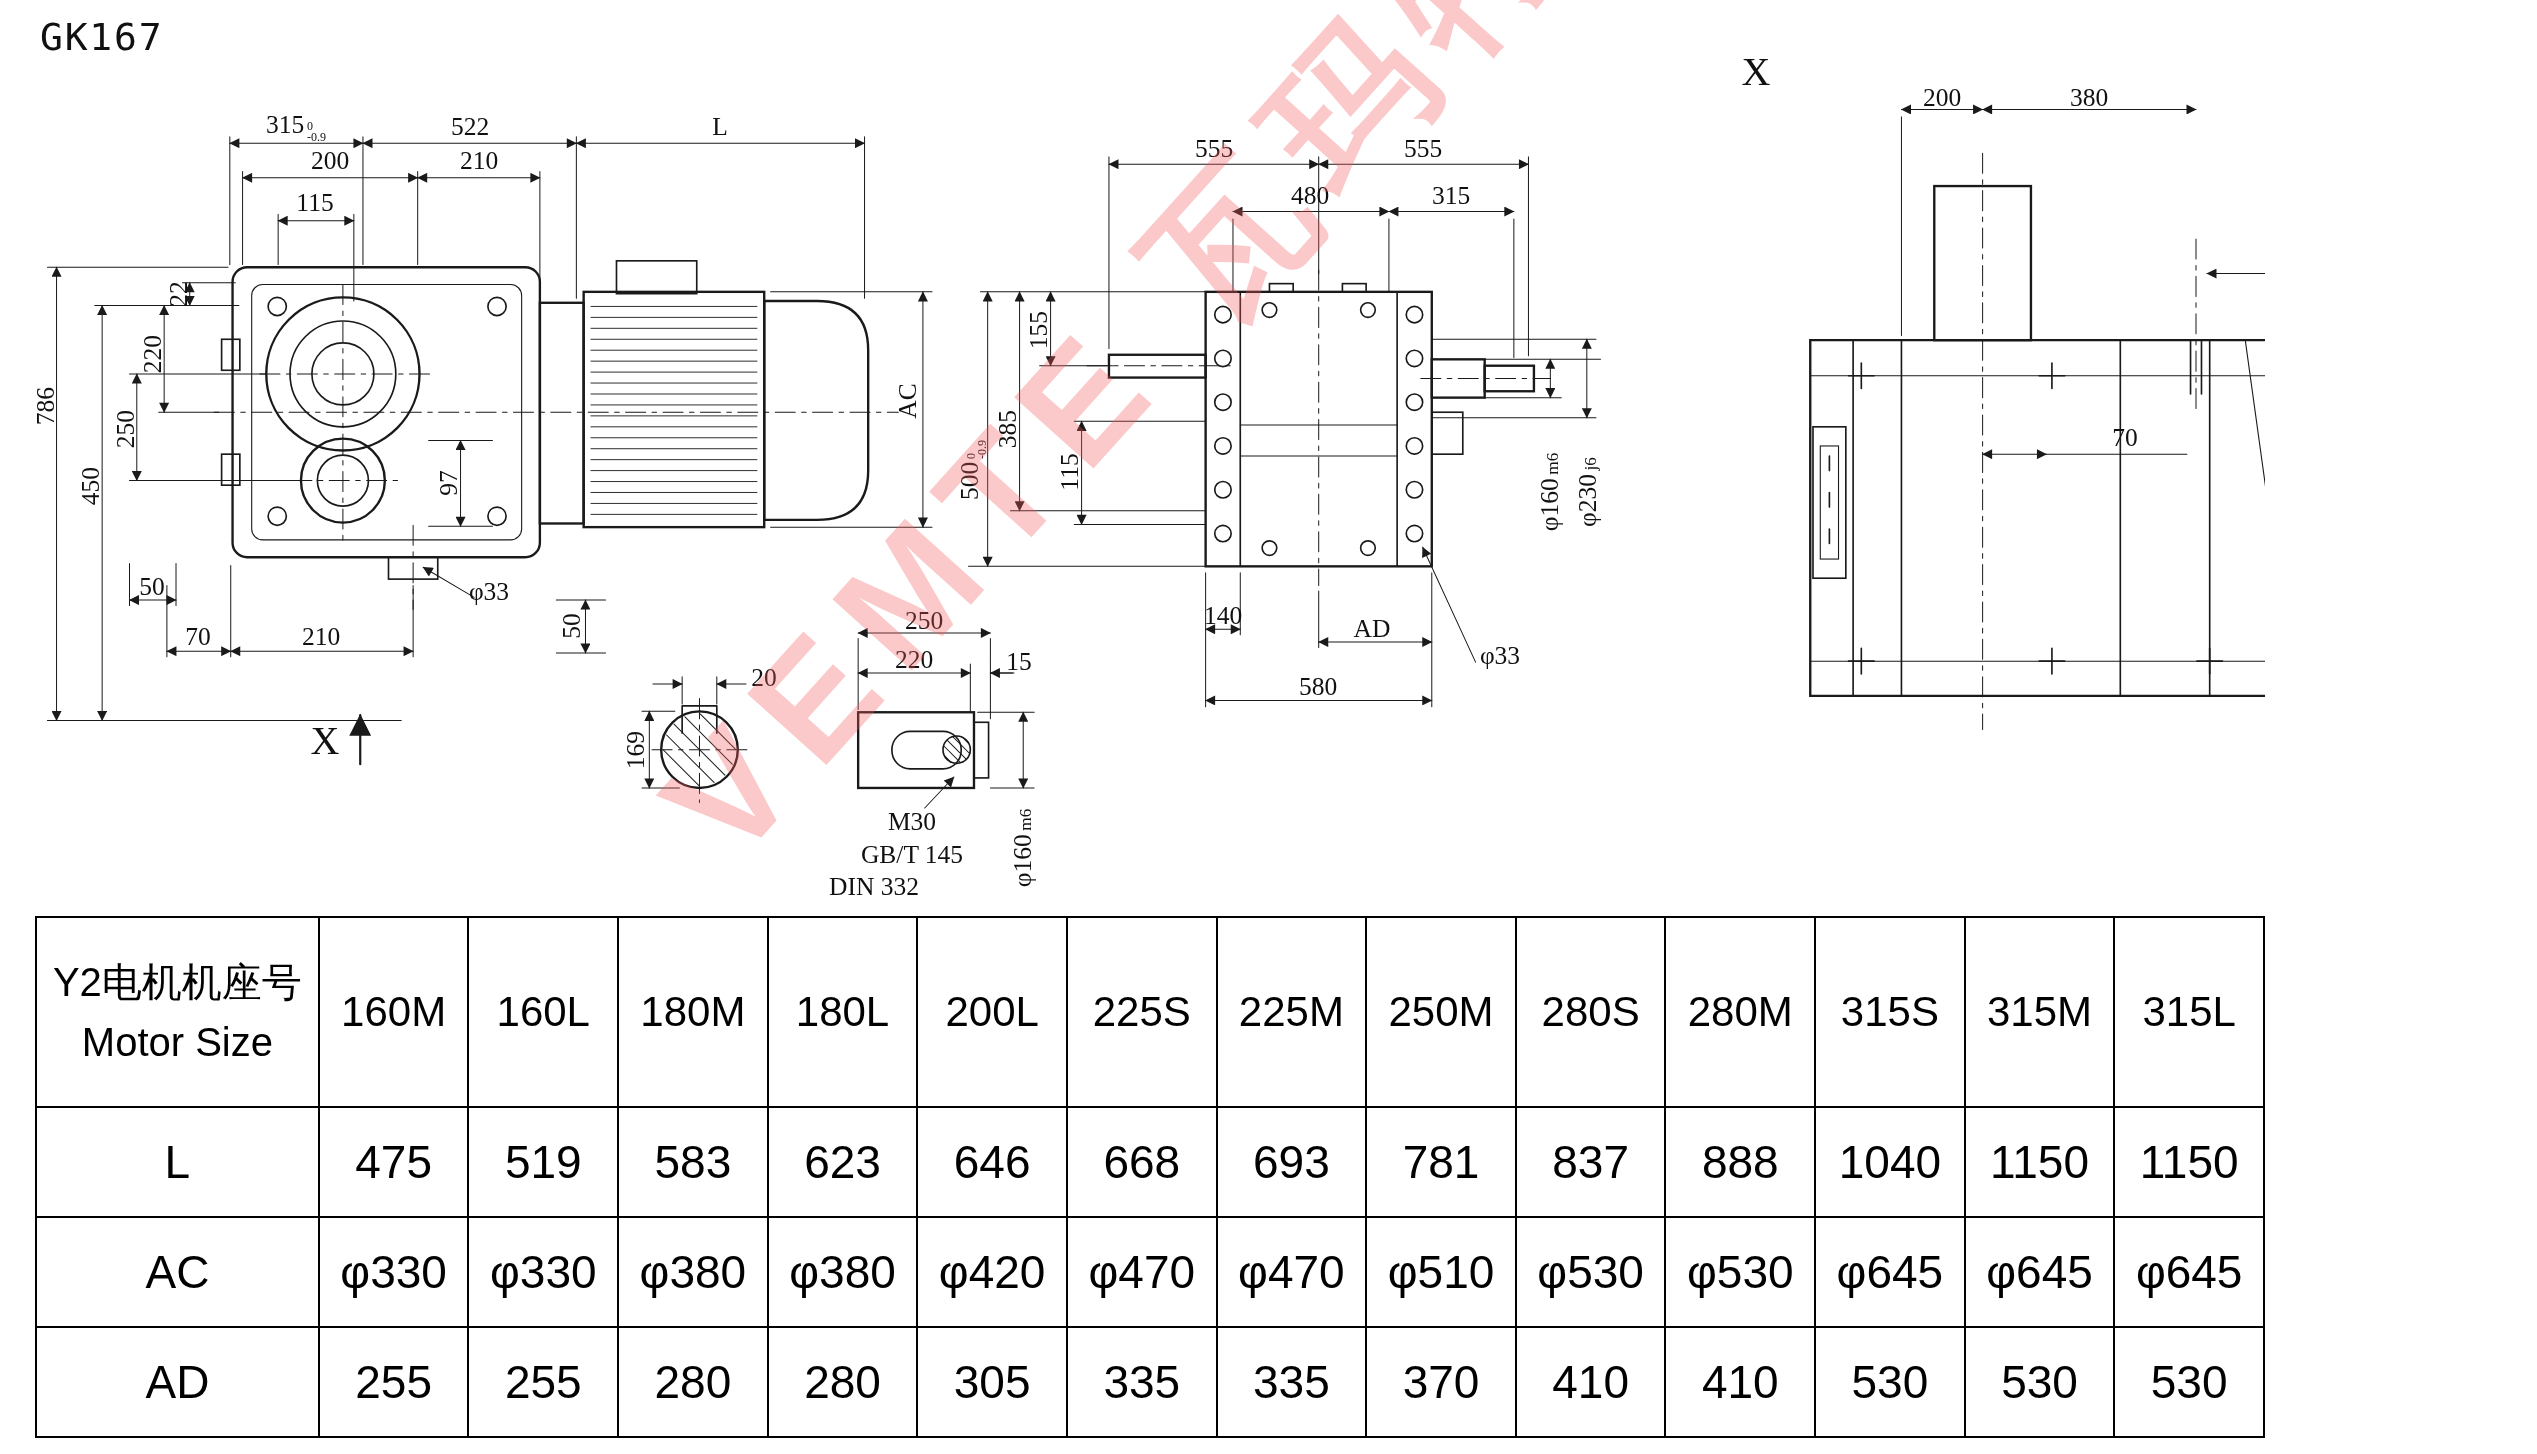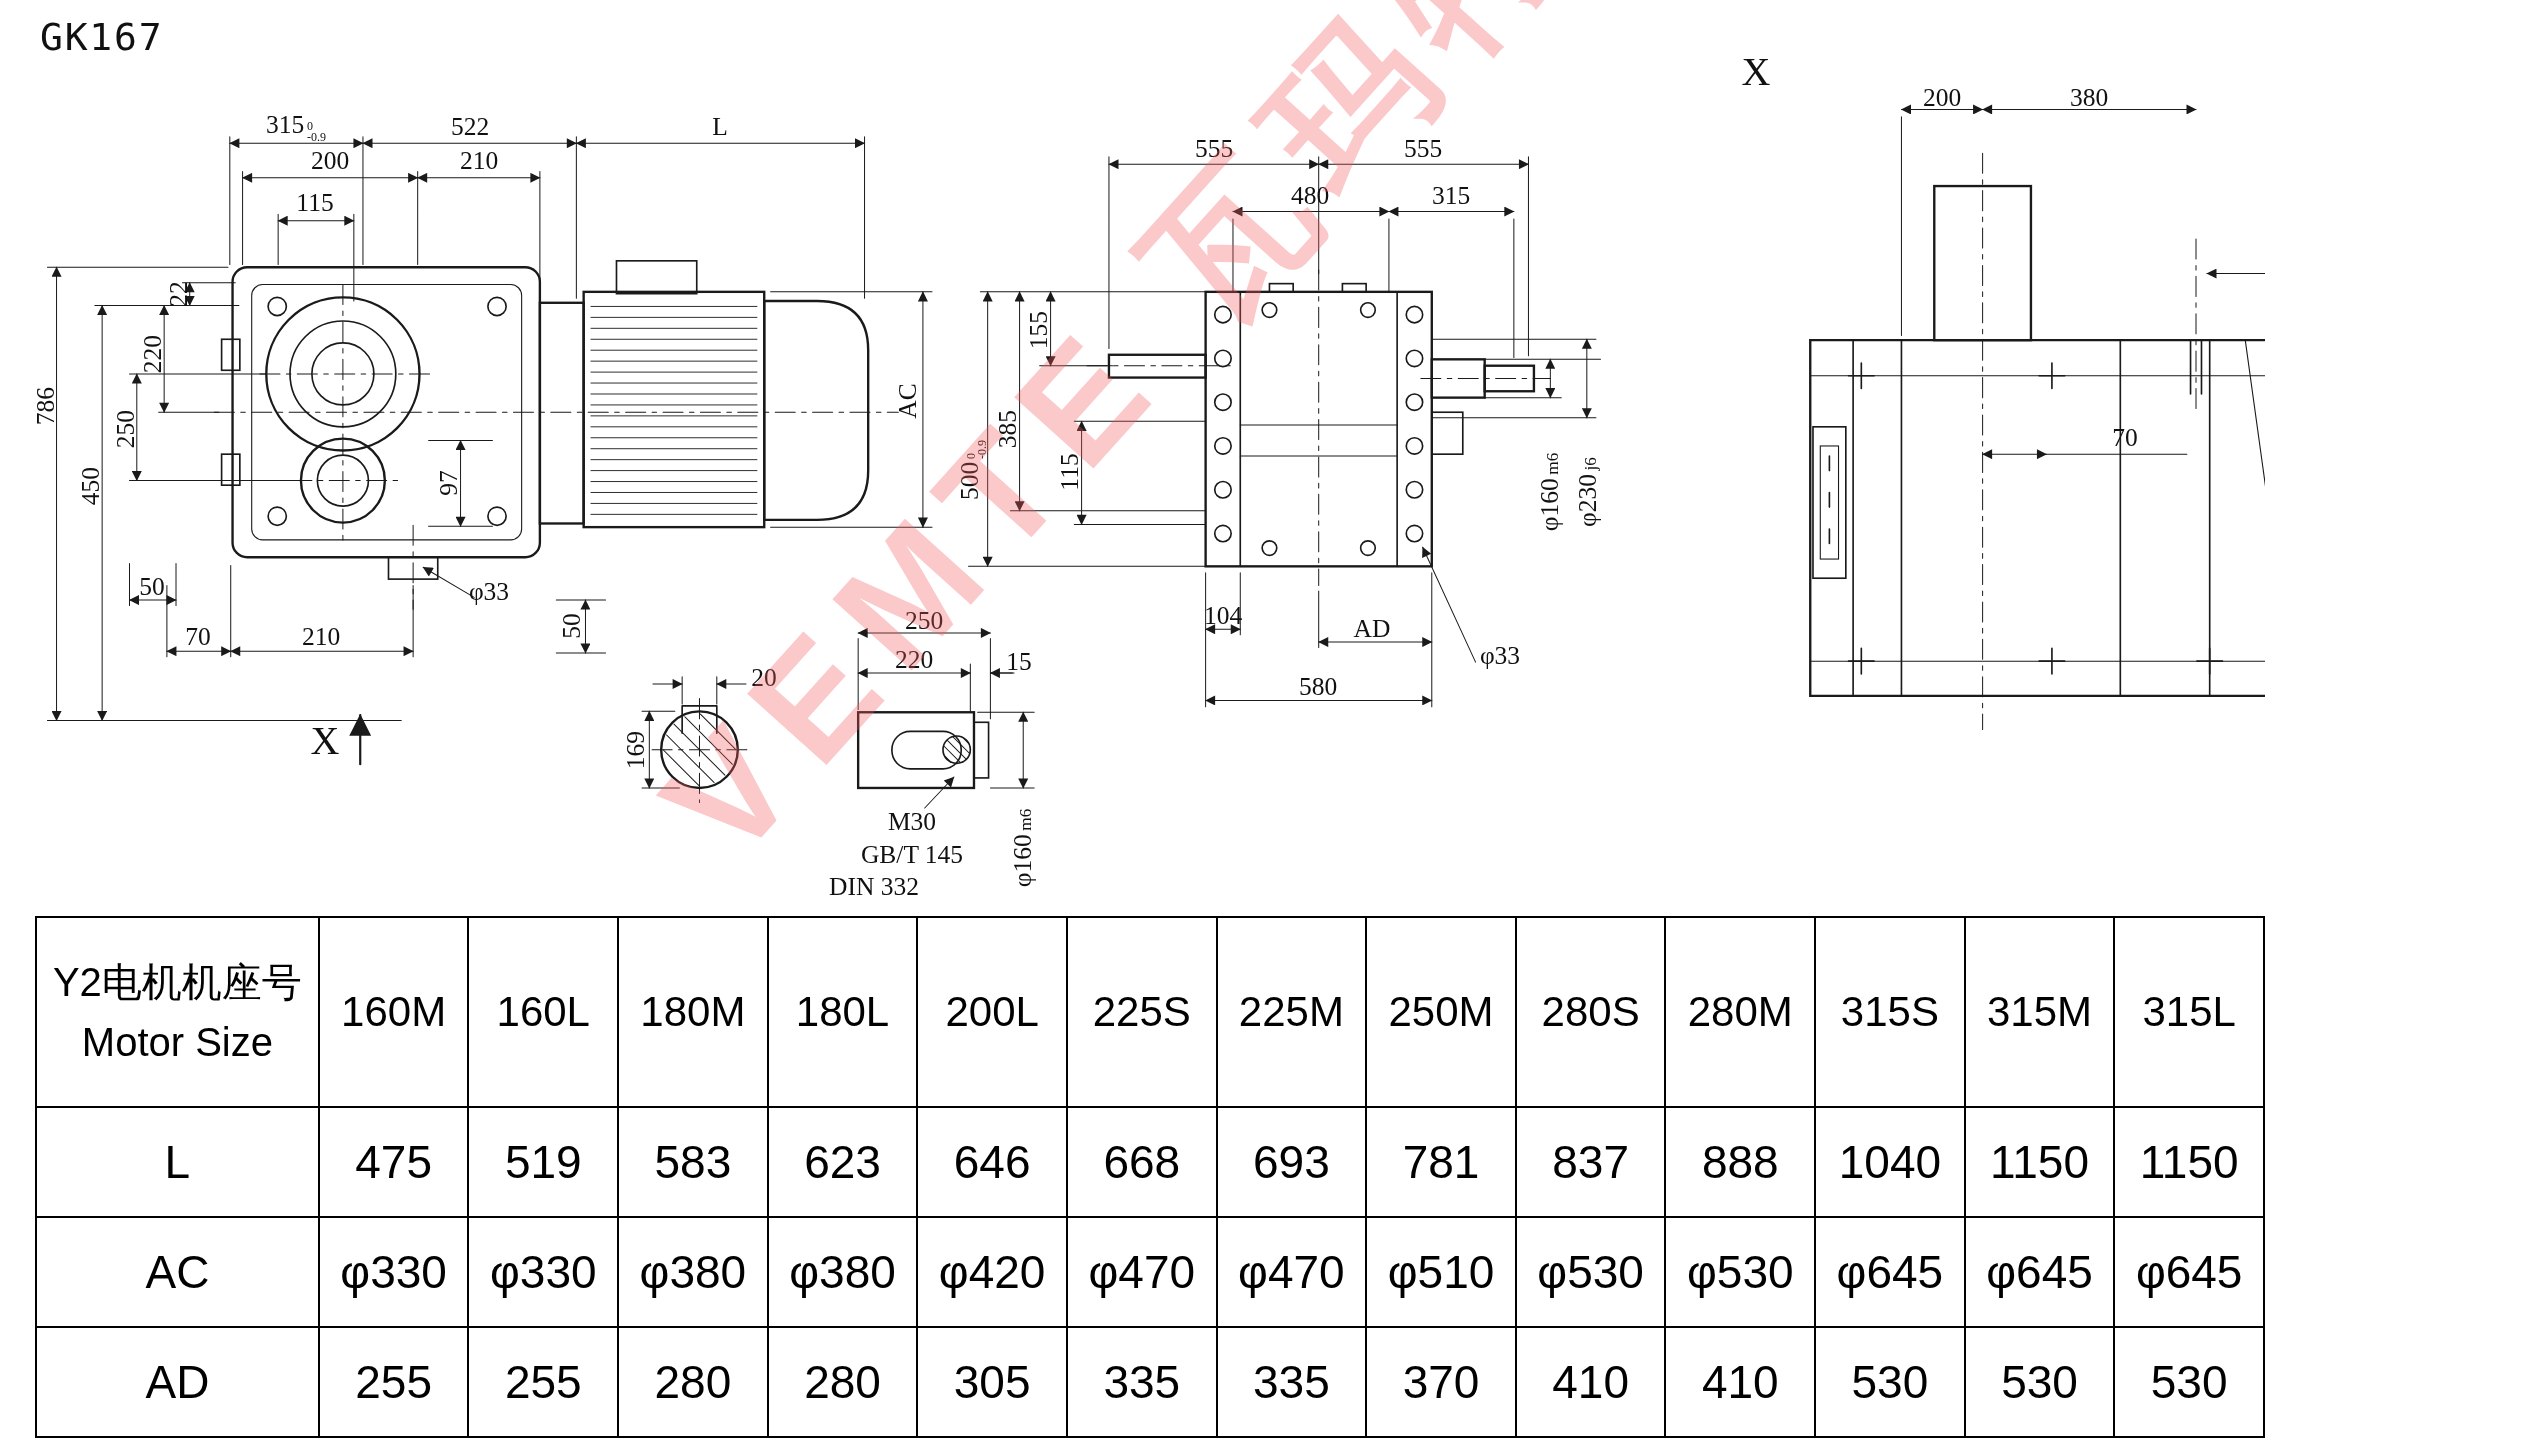--- a/index.html
+++ b/index.html
@@ -229,21 +229,21 @@
   <span class="dim" style="left:1423px;top:149px">555</span>
   <span class="dim" style="left:1310px;top:196px">480</span>
   <span class="dim" style="left:1451px;top:196px">315</span>
   <span class="dim rot" style="left:1039px;top:330px">155</span>
   <span class="dim rot" style="left:1008px;top:429px">385</span>
   <span class="dim rot" style="left:972px;top:470px"><span>500</span><span class="tol">
         <i>0</i>
         <i>-0.9</i>
       </span></span>
   <span class="dim rot" style="left:1070px;top:472px">115</span>
-  <span class="dim" style="left:1223px;top:616px">104</span>
+  <span class="dim" style="left:1223px;top:616px">140</span>
   <span class="dim" style="left:1372px;top:629px">AD</span>
   <span class="dim" style="left:1318px;top:687px">580</span>
   <span class="dim" style="left:1500px;top:656px">φ33</span>
   <span class="dim rot" style="left:1550px;top:492px"><span>φ160</span><span class="fit">m6</span></span>
   <span class="dim rot" style="left:1588px;top:492px"><span>φ230</span><span class="fit">j6</span></span>
 
   <span class="dim xl" style="left:1756px;top:71px">X</span>
   <span class="dim" style="left:1942px;top:98px">200</span>
   <span class="dim" style="left:2089px;top:98px">380</span>
   <span class="dim" style="left:2300px;top:258px">φ33</span>

